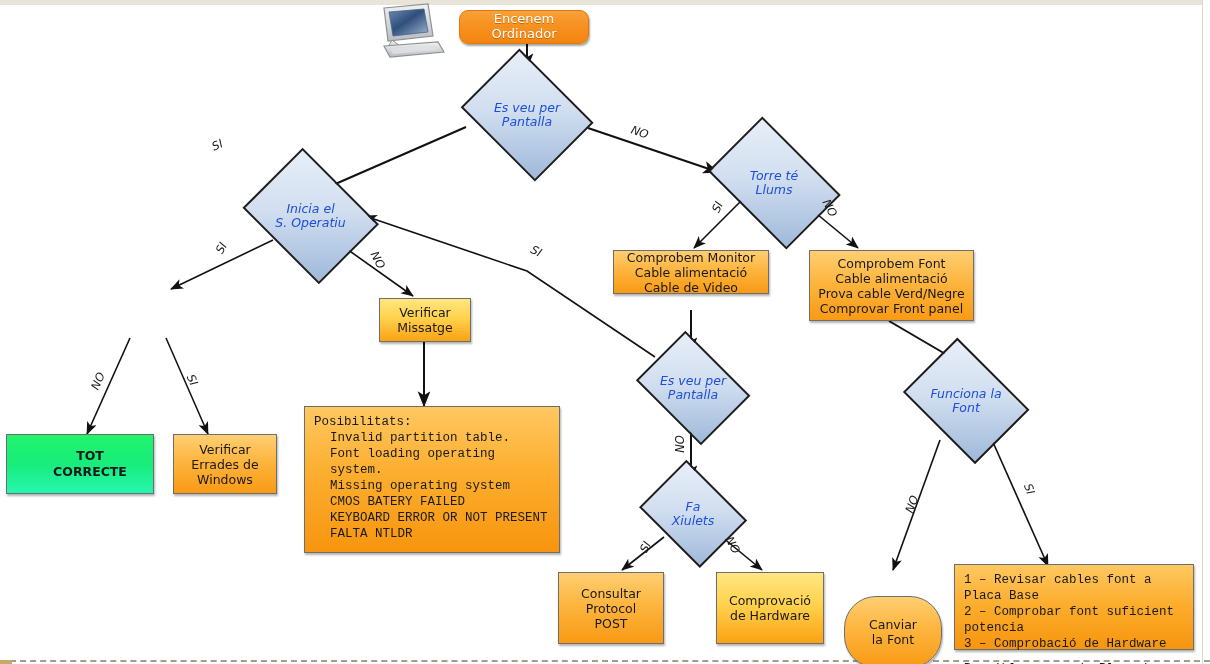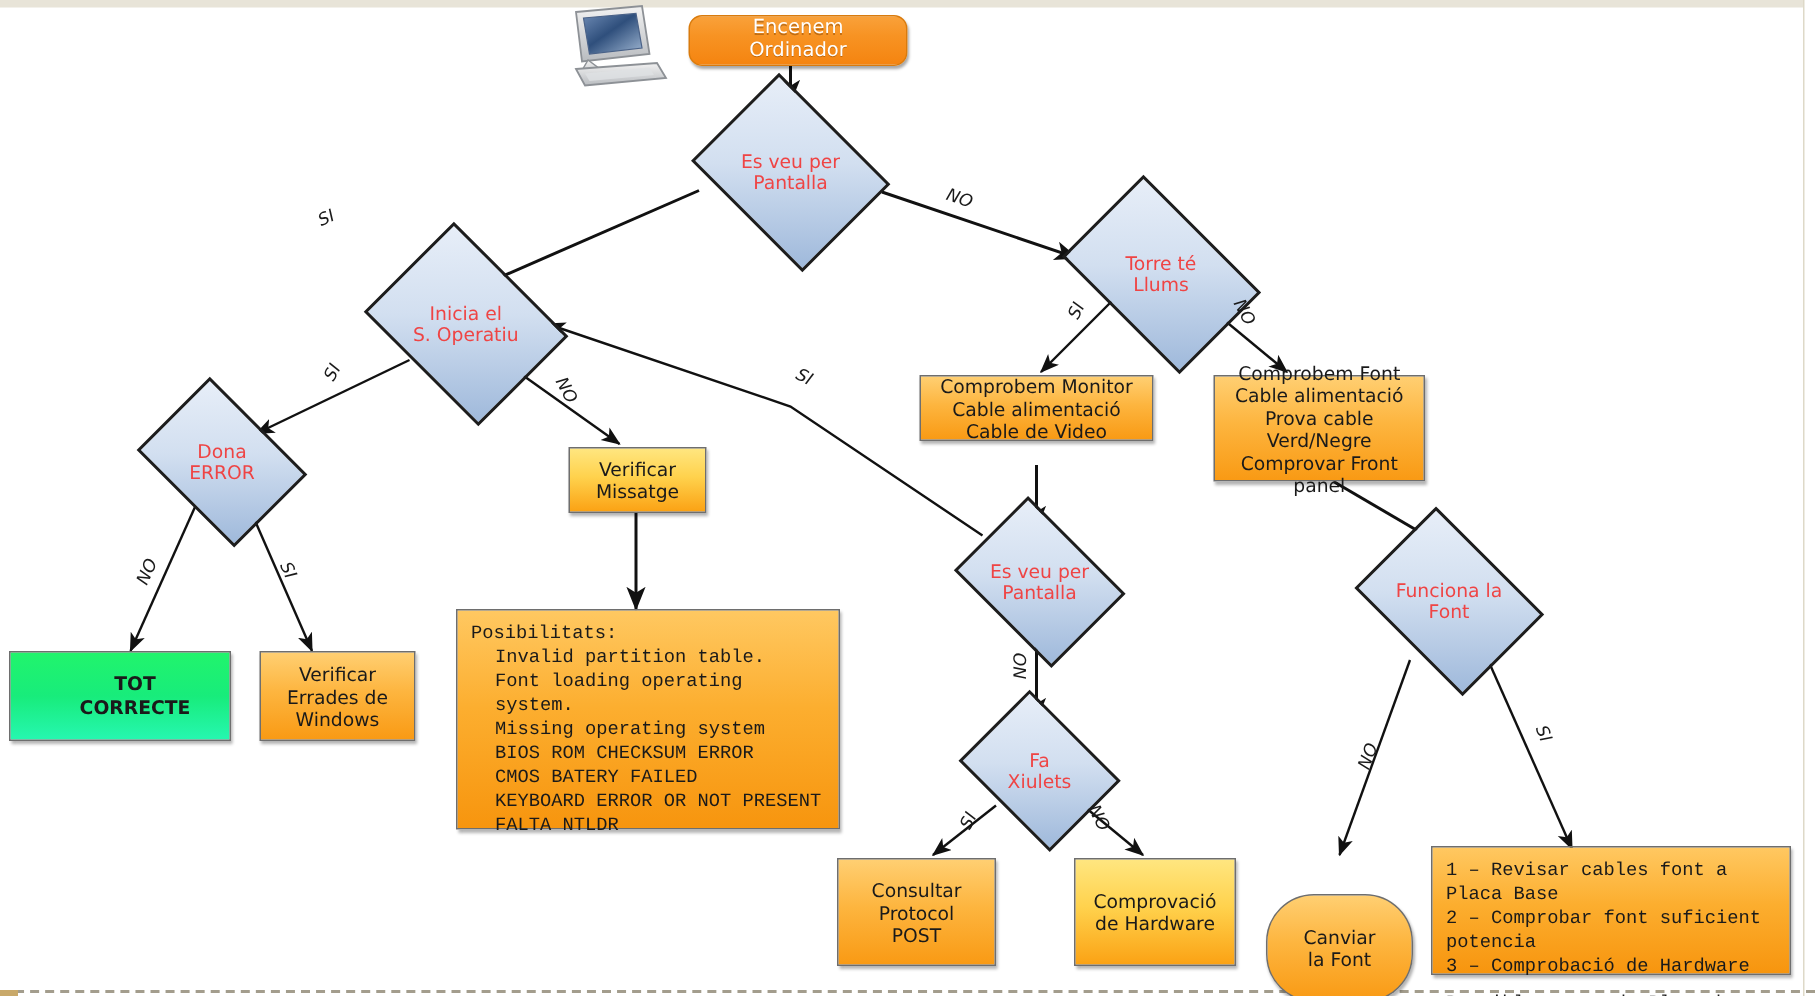--- a/index.html
+++ b/index.html
@@ -123,22 +123,23 @@
     transform: translate(-50%,-50%) rotate(45deg);
     background: linear-gradient(135deg, #e7eef8 0%, #d2dff0 45%, #9fb9db 100%);
     border: 2.5px solid #1d1d1d;
   }
   .diamond .dlabel {
     position: relative;
     z-index: 2;
     text-align: center;
     font-size: 12.5px;
     line-height: 1.15;
-    color: #ef4444;
+    color: #1d4ed8;
     white-space: nowrap;
+    font-style: italic;
   }
 
   
   .elabel {
     position: absolute;
     font-size: 11.5px;
     color: #1a1a1a;
     white-space: nowrap;
     font-style: italic;
   }
@@ -218,21 +219,21 @@
       <path d="M889,321 L959,362" stroke-width="2"></path>
 
       <path d="M940,440 L893,570" stroke-width="1.6"></path>
 
       <path d="M992,440 L1048,566" stroke-width="1.6"></path>
 
       <path d="M655,357 L527,271 L365,216" stroke-width="1.6"></path>
     </g>
   </svg>
 
-  <div class="node start" style="left:459px; top:10px; width:146px; height:34px;">
+  <div class="node start" style="left:459px; top:10px; width:130px; height:34px;">
     <div>
       <div>Encenem</div>
       <div>Ordinador</div>
     </div>
   </div>
 
   <div class="diamond" style="left:457px; top:60px; width:140px; height:110px;">
     <div class="dshape"></div>
     <div class="dlabel">
       <div>Es veu per</div>
@@ -249,27 +250,20 @@
   </div>
 
   <div class="diamond" style="left:238px; top:160px; width:145px; height:112px;">
     <div class="dshape"></div>
     <div class="dlabel">
       <div>Inicia el</div>
       <div>S. Operatiu</div>
     </div>
   </div>
 
-  <div class="diamond" style="left:87px; top:263px; width:122px; height:90px;">
-    <div class="dshape"></div>
-    <div class="dlabel">
-      <div>Dona</div>
-      <div>ERROR</div>
-    </div>
-  </div>
 
   <div class="diamond" style="left:632px; top:342px; width:122px; height:92px;">
     <div class="dshape"></div>
     <div class="dlabel">
       <div>Es veu per</div>
       <div>Pantalla</div>
     </div>
   </div>
 
   <div class="diamond" style="left:636px; top:470px; width:114px; height:88px;">
@@ -308,35 +302,34 @@
       <div>Verificar</div>
       <div>Missatge</div>
     </div>
   </div>
 
   <div class="node listbox" style="left:304px; top:406px; width:256px; height:147px;">
     <div>Posibilitats:</div>
     <div class="ind">Invalid partition table.</div>
     <div class="ind">Font loading operating system.</div>
     <div class="ind">Missing operating system</div>
-    <div class="ind">BIOS ROM CHECKSUM ERROR</div>
     <div class="ind">CMOS BATERY FAILED</div>
     <div class="ind">KEYBOARD ERROR OR NOT PRESENT</div>
     <div class="ind">FALTA NTLDR</div>
   </div>
 
   <div class="node proc" style="left:613px; top:250px; width:156px; height:44px;">
     <div>
       <div>Comprobem Monitor</div>
       <div>Cable alimentació</div>
       <div>Cable de Video</div>
     </div>
   </div>
 
-  <div class="node proc" style="left:809px; top:250px; width:141px; height:71px;">
+  <div class="node proc" style="left:809px; top:250px; width:165px; height:71px;">
     <div>
       <div>Comprobem Font</div>
       <div>Cable alimentació</div>
       <div>Prova cable Verd/Negre</div>
       <div>Comprovar Front panel</div>
     </div>
   </div>
 
   <div class="node proc" style="left:558px; top:572px; width:106px; height:72px;">
     <div>

